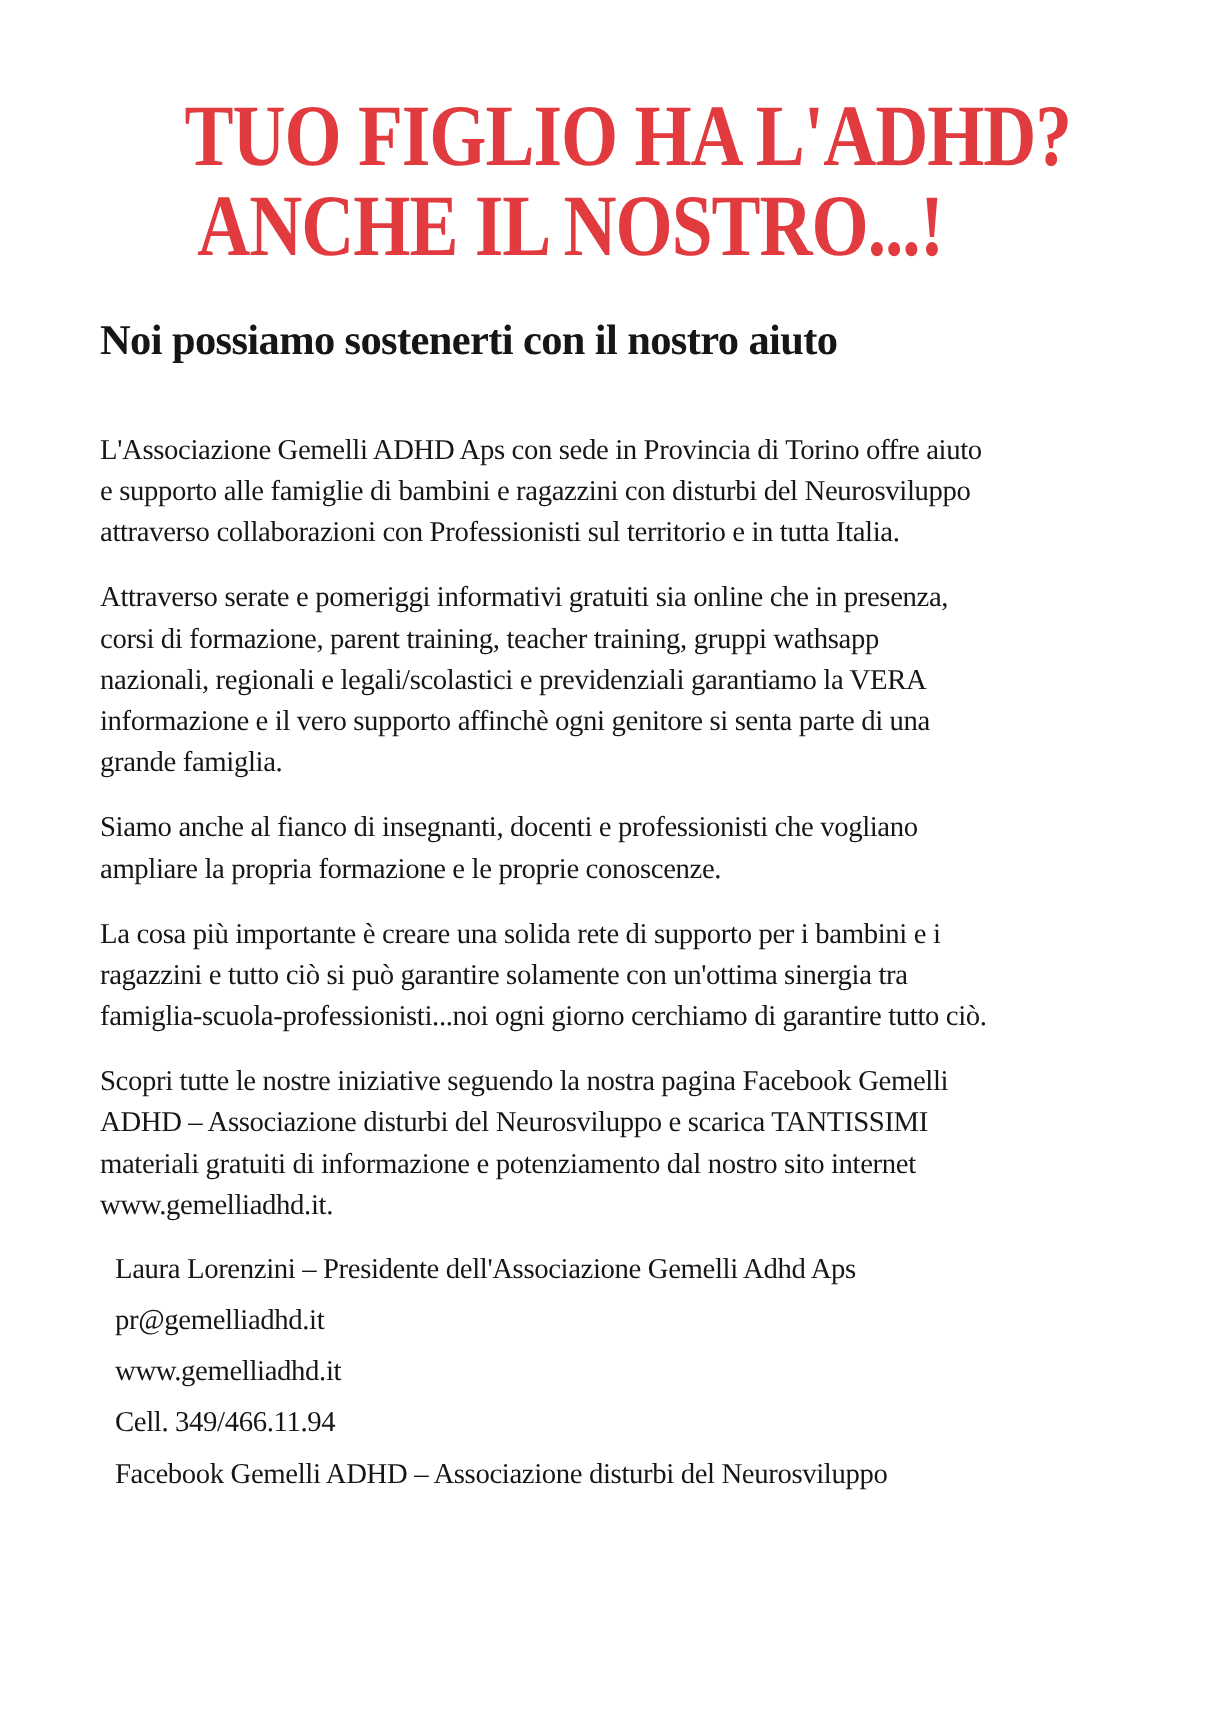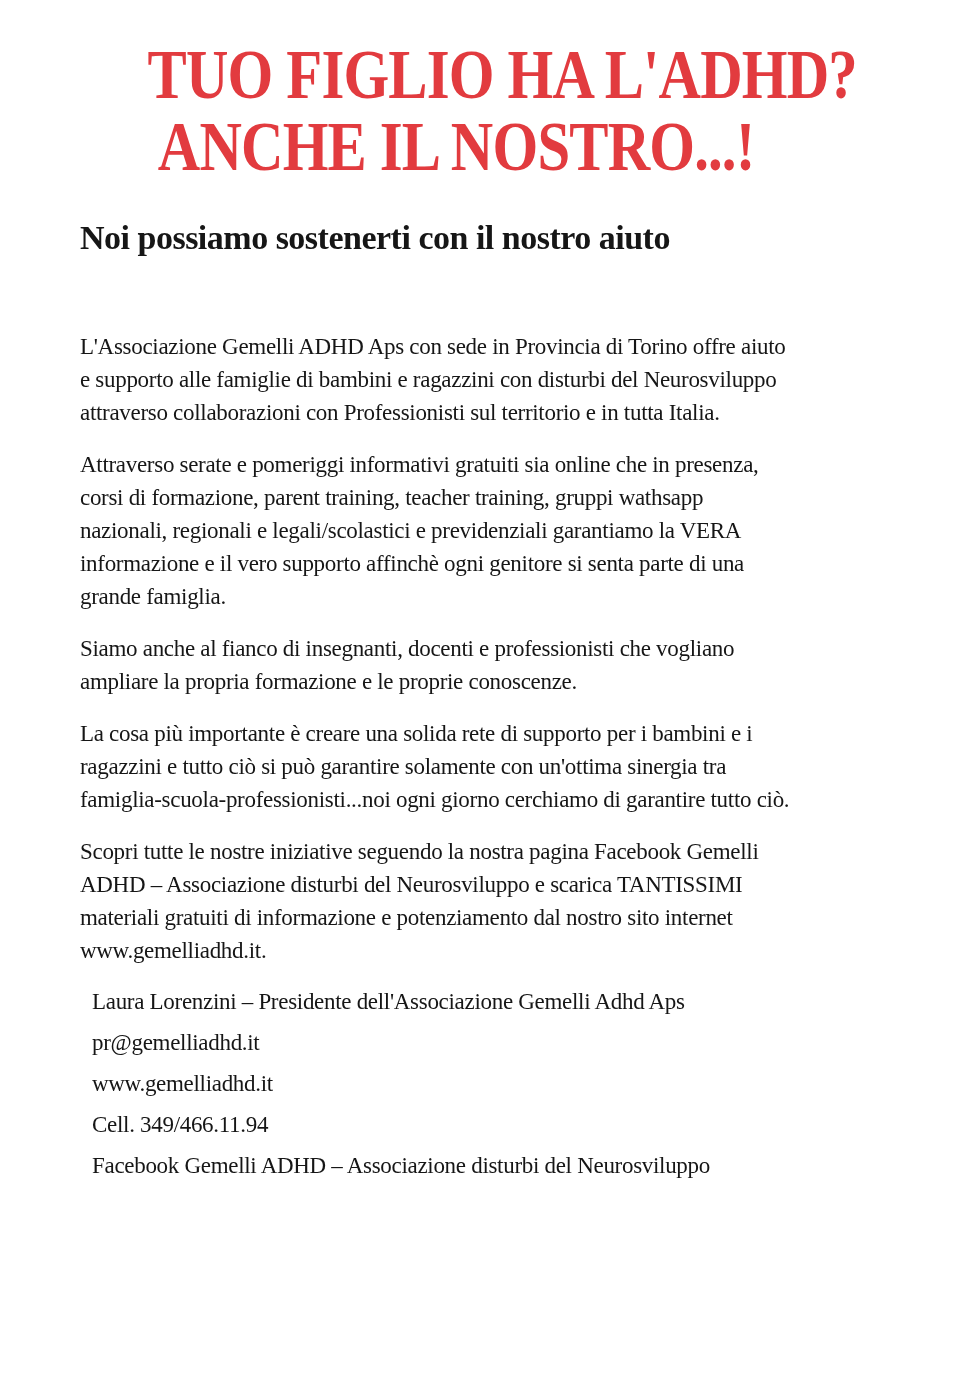--- a/index.html
+++ b/index.html
@@ -10,21 +10,21 @@
   html, body { margin: 0; padding: 0; }
   body {
     width: 978px;
     height: 1388px;
     background: #ffffff;
     font-family: "Liberation Serif", serif;
     color: var(--body-text);
     overflow: hidden;
   }
   .page {
-    padding: 39px 0 0 80px;
+    padding: 74px 0 0 80px;
   }
   .doc-title {
     width: 752px;
     text-align: center;
     color: var(--title-red);
     font-weight: bold;
     font-size: 70px;
     line-height: 72px;
   }
   .doc-title .title-line { white-space: nowrap; }
@@ -36,21 +36,21 @@
   }
   .doc-subtitle {
     margin: 35px 16px 0 0;
     font-size: 34px;
     line-height: 40px;
     font-weight: bold;
     letter-spacing: -0.5px;
     color: var(--body-text);
   }
   .doc-body {
-    margin-top: 72px;
+    margin-top: 50px;
     width: 880px;
     font-size: 23px;
     line-height: 33px;
     letter-spacing: -0.3px;
   }
   .doc-body p {
     margin: 0 0 19px 0;
     white-space: pre-line;
   }
   .signature {

